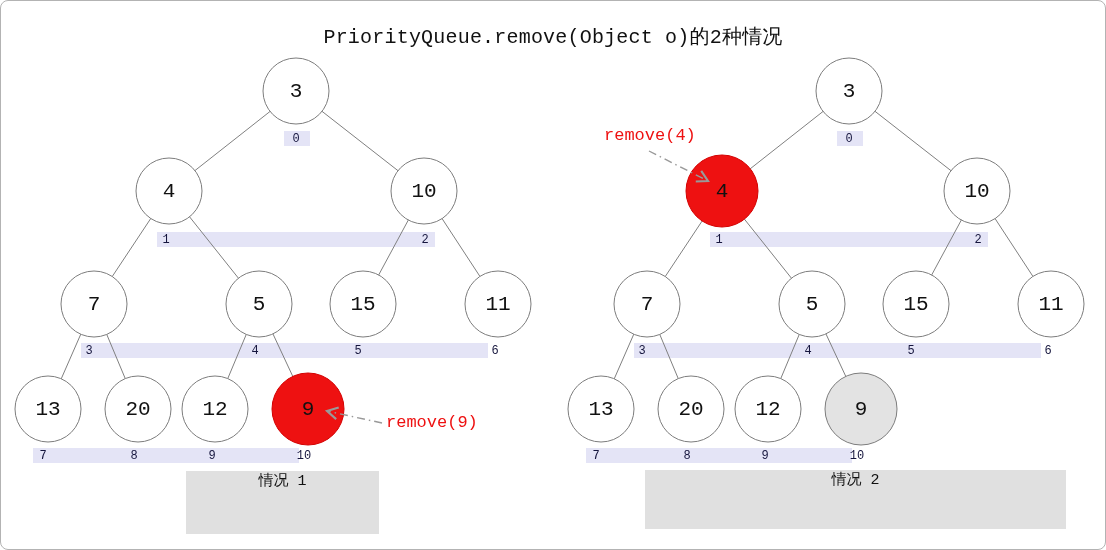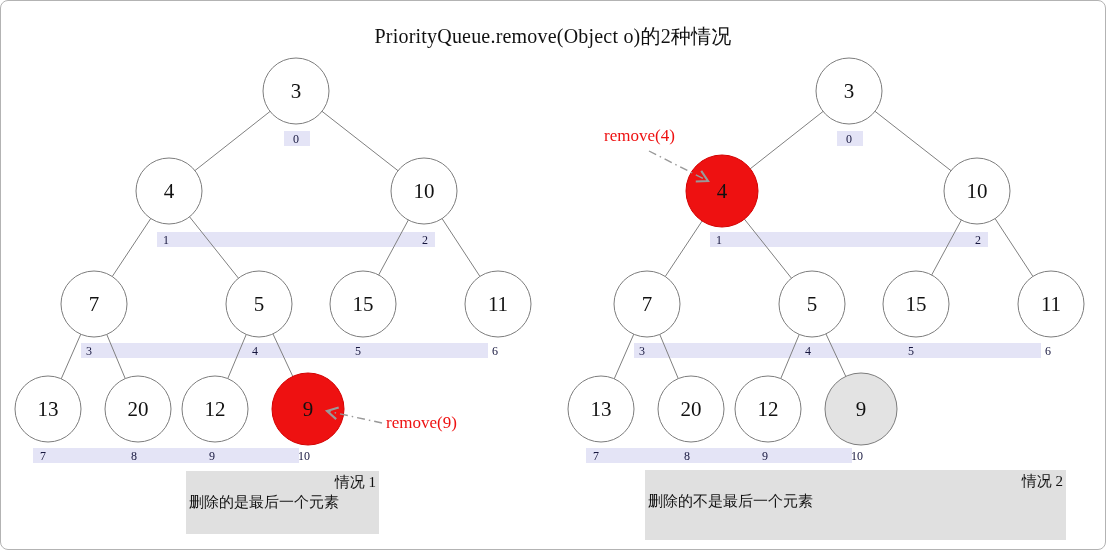--- a/index.html
+++ b/index.html
@@ -4,39 +4,39 @@
 <style>
   html,body { margin:0; padding:0; background:#ffffff; }
   * { box-sizing:border-box; }
   .frame {
     position:relative;
     width:1106px; height:550px;
     background:#ffffff;
     border:1px solid #b3b3b3;
     border-radius:8px;
     overflow:hidden;
-    font-family:Liberation Serif, serif;
+    font-family:Liberation Mono, monospace;
   }
   .title {
     position:absolute; top:22px; left:0; width:100%;
     text-align:center;
     font-size:20px; color:#111111;
     letter-spacing:0.2px;
   }
   svg.diagram { position:absolute; left:0; top:0; }
   .caption {
     position:absolute;
     background:#e0e0e0;
     font-size:15px; line-height:20px; color:#111111;
     padding:1px 3px 0 3px;
     white-space:nowrap;
   }
-  .caption .cap-title { text-align:right; }
+  .caption .cap-title { text-align:center; }
   #caption-0 { left:185px; top:470px; width:193px; height:63px; }
-  #caption-1 { left:644px; top:469px; width:421px; height:70px; }
+  #caption-1 { left:644px; top:469px; width:421px; height:59px; }
 </style>
 </head>
 <body>
 
 <div class="frame">
 
   <div class="title">PriorityQueue.remove(Object o)的2种情况</div>
 
   <svg class="diagram" id="tree-svg" width="1106" height="550" viewBox="0 0 1106 550">
     <defs>
@@ -143,21 +143,19 @@
         <text x="767" y="408" text-anchor="middle" dominant-baseline="central" font-size="21" fill="#111111">12</text>
         <circle cx="860" cy="408" r="36" fill="#e3e3e3" stroke="#7d7d7d" stroke-width="1"></circle>
         <text x="860" y="408" text-anchor="middle" dominant-baseline="central" font-size="21" fill="#111111">9</text>
         <line x1="648" y1="150" x2="707" y2="180" stroke="#999999" stroke-width="1.4" stroke-dasharray="8 4 1.5 4" marker-end="url(#arrowhead)"></line>
         <text x="603" y="134" text-anchor="start" dominant-baseline="central" font-size="17" fill="#ee1111">remove(4)</text>
       </g>
     </svg>
 
   <div class="caption" id="caption-0">
     <div class="cap-title">情况 1</div>
-    <div class="cap-line">删除的是最后一个元素</div>
   </div>
 
   <div class="caption" id="caption-1">
     <div class="cap-title">情况 2</div>
-    <div class="cap-line">删除的不是最后一个元素</div>
   </div>
 
 </div>
 
 </body></html>

